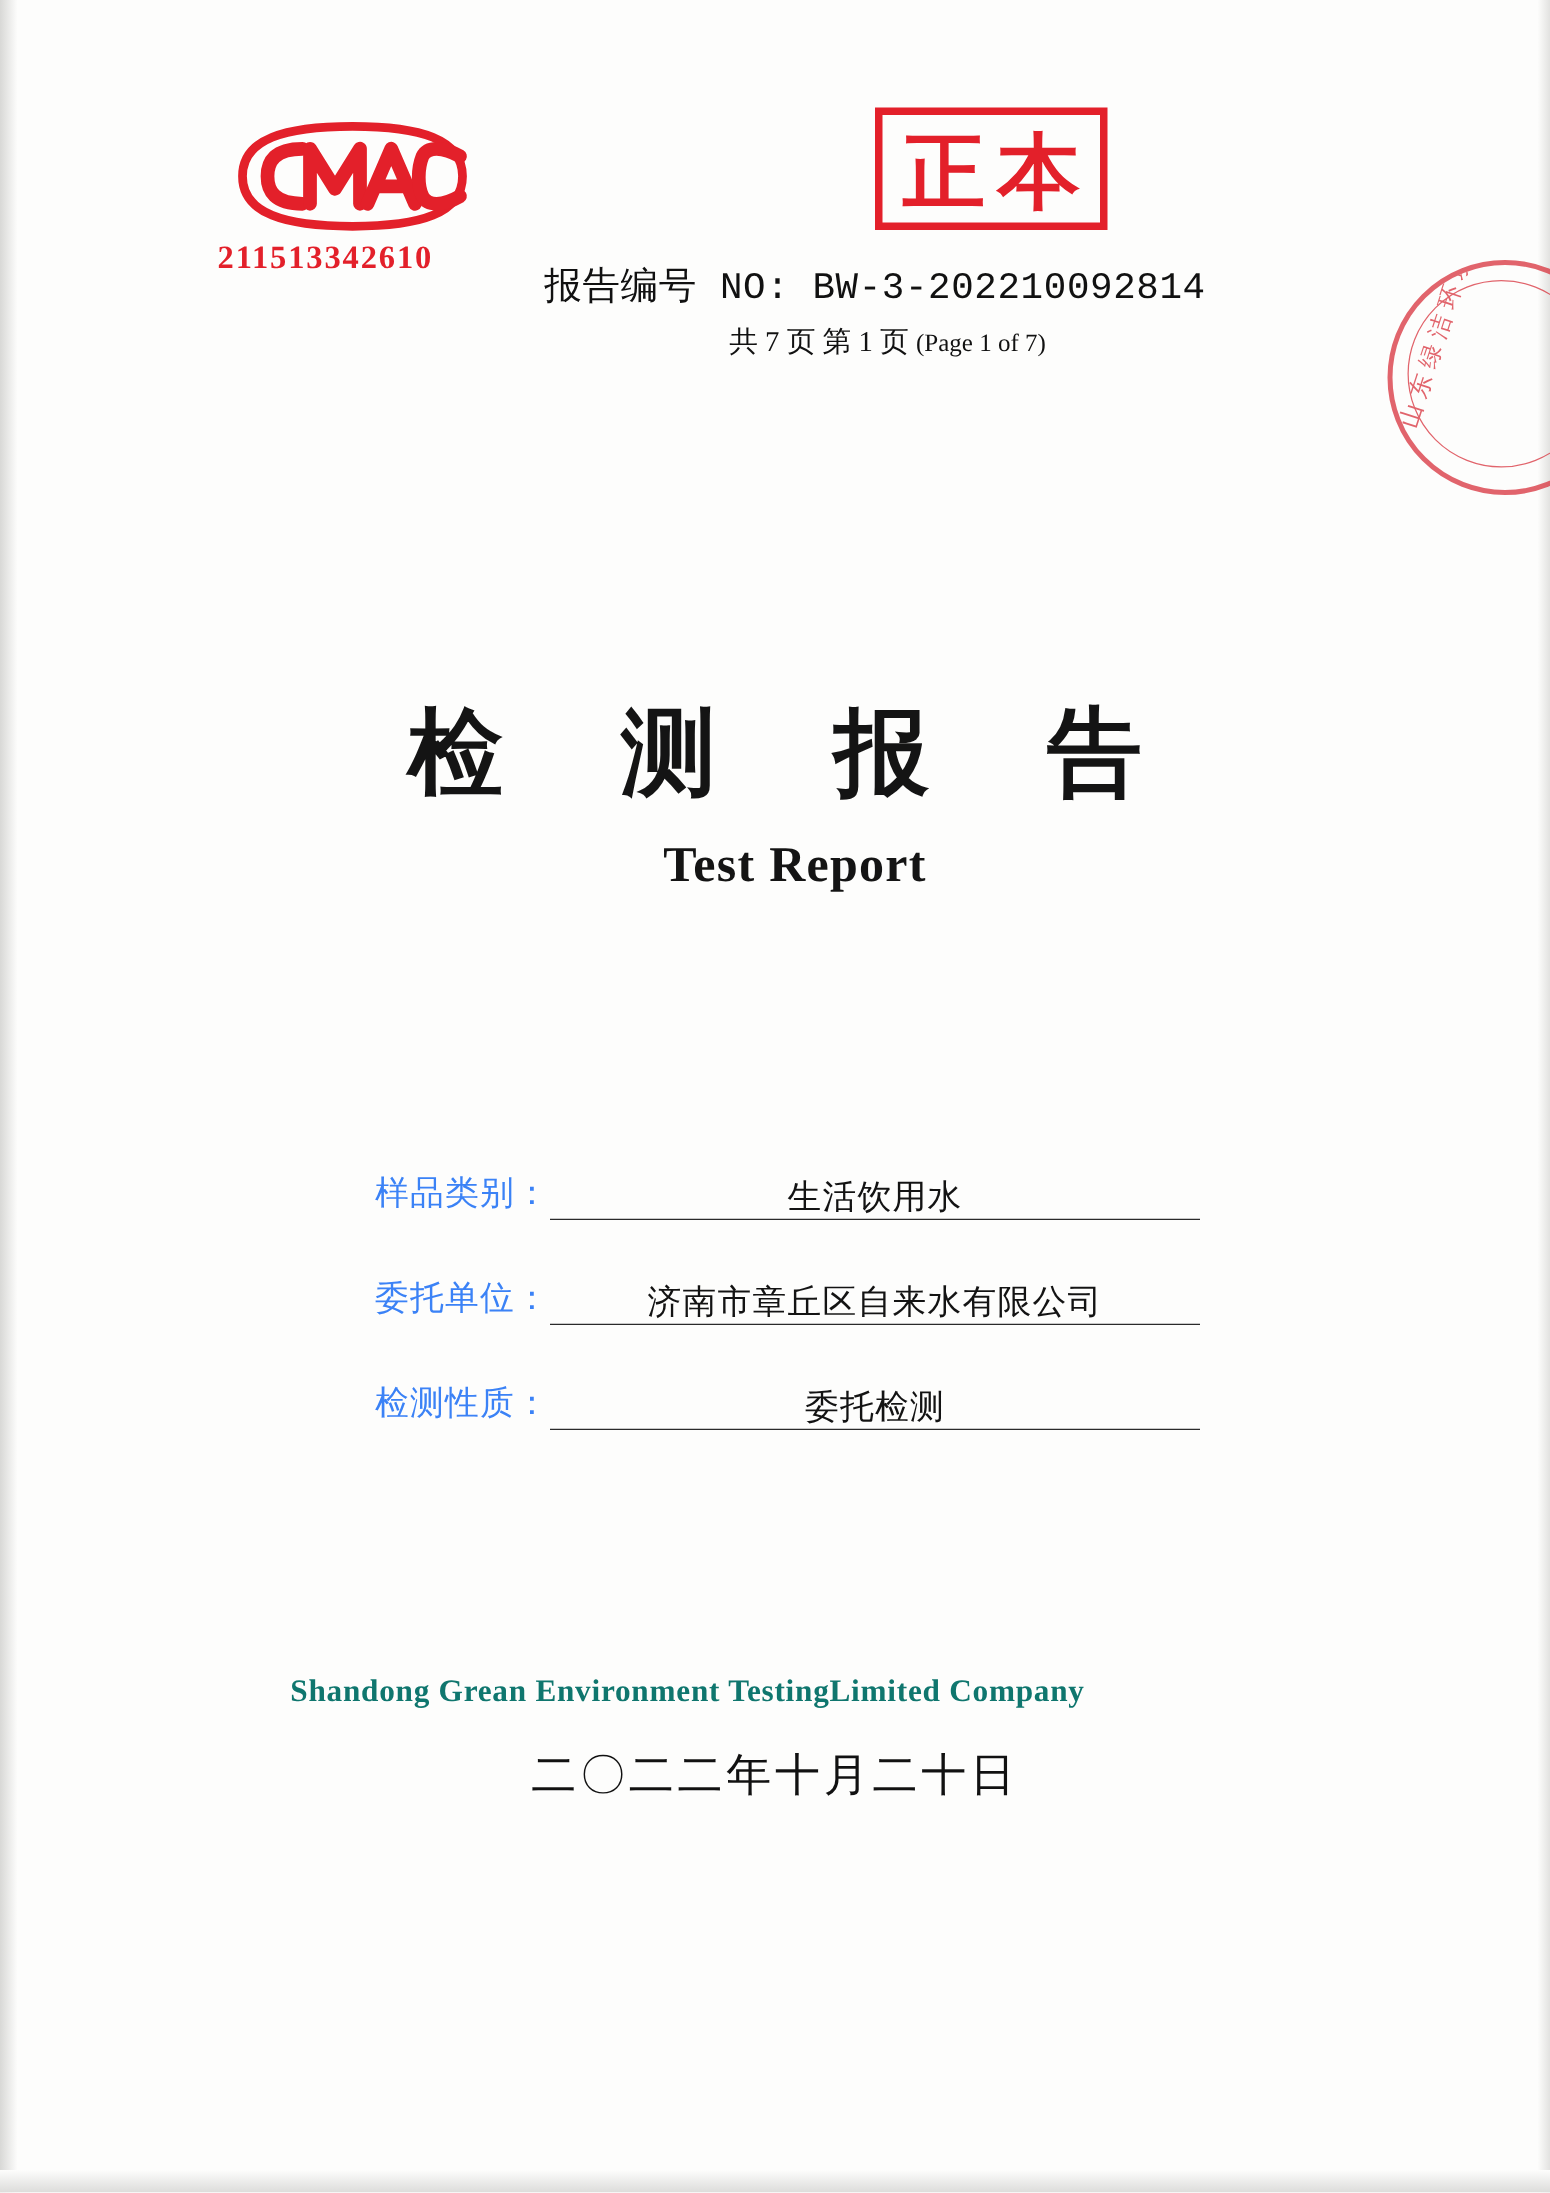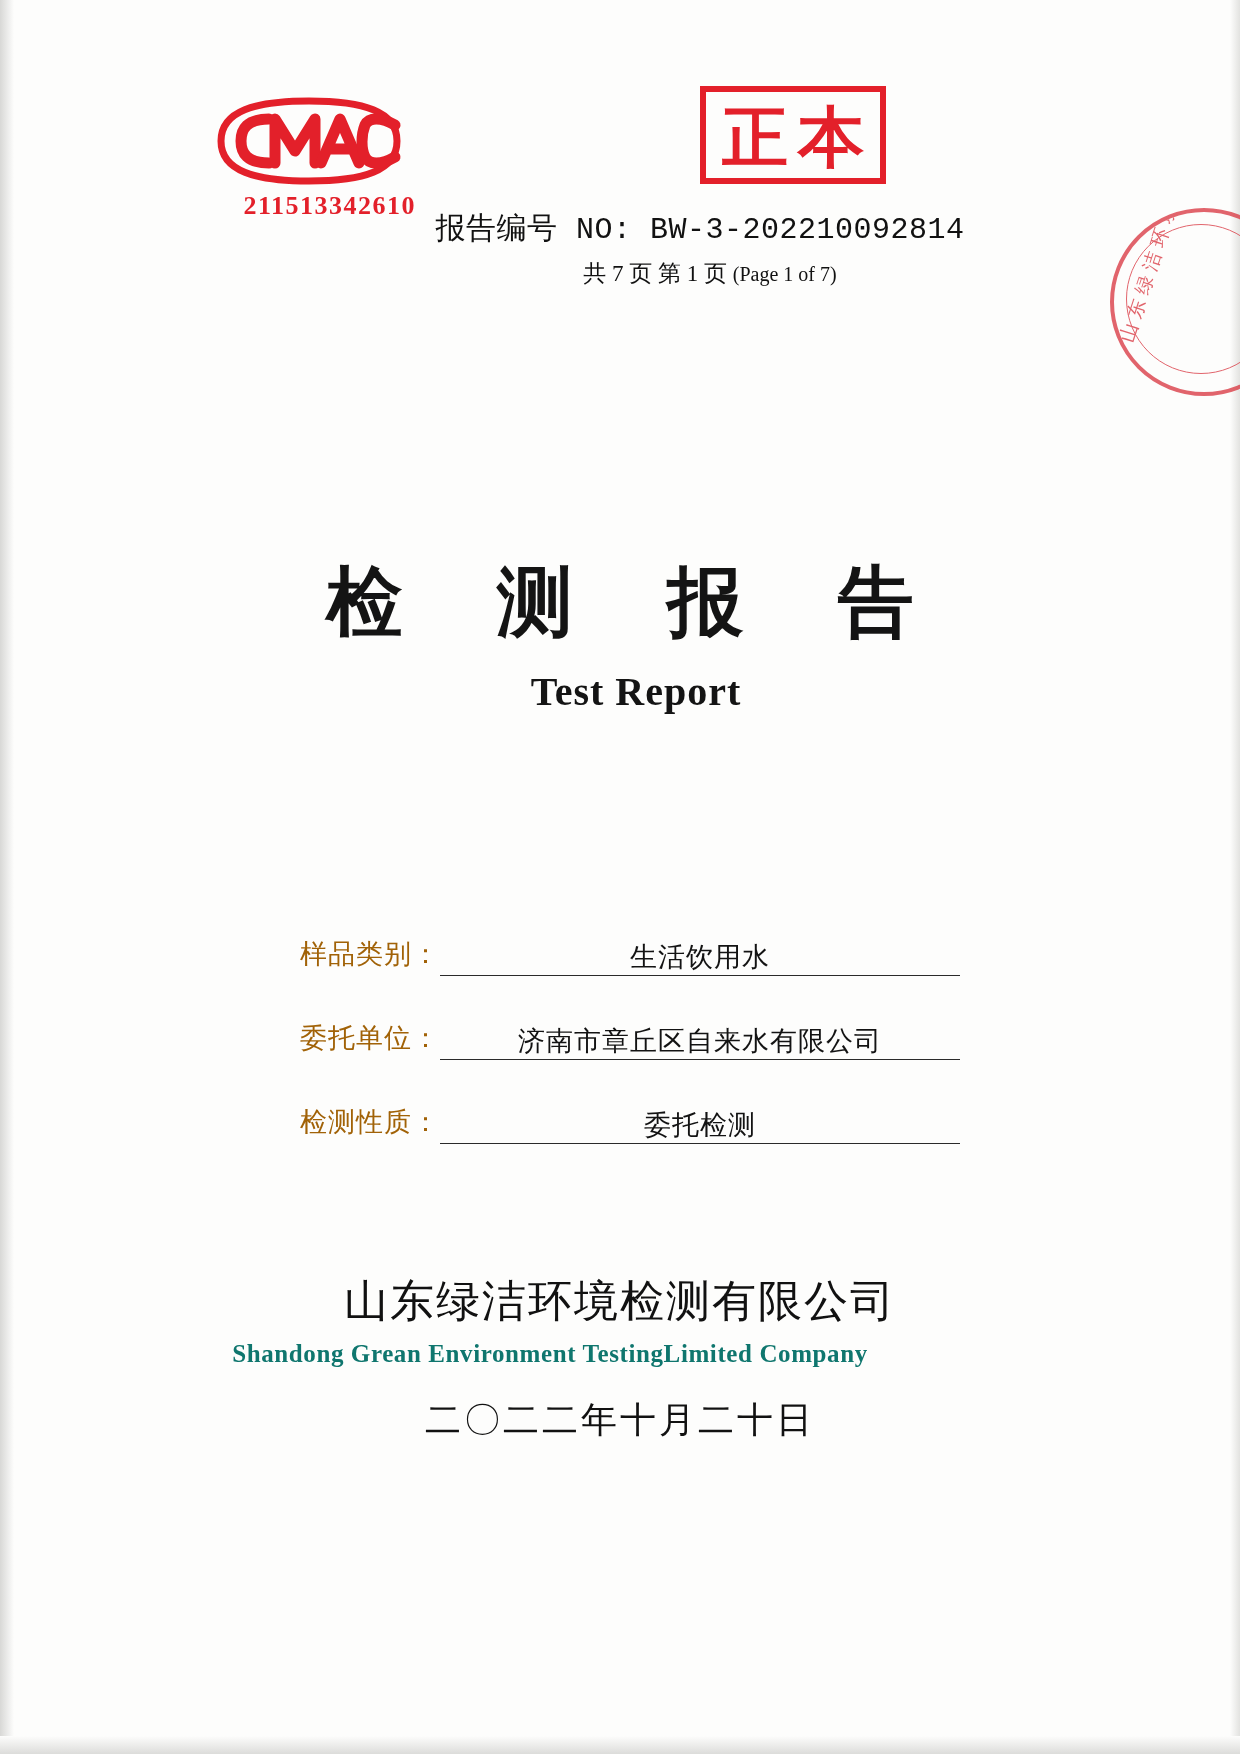--- a/index.html
+++ b/index.html
@@ -40,24 +40,24 @@
   .scan-edge-right {
     position: absolute;
     right: 0; top: 0;
     width: 10px; height: 1754px;
     background: linear-gradient(to left, #e2e2e0, #fdfdfc);
   }
 
   
   .cma-block {
     position: absolute;
-    left: 201px;
+    left: 174px;
     top: 95px;
     width: 215px;
-    text-align: right;
+    text-align: left;
   }
   .cma-logo {
     width: 200px;
     height: 92px;
     display: block;
     margin: 0 auto;
   }
   .cma-number {
     margin-top: 4px;
     font-family: "Liberation Serif", serif;
@@ -178,21 +178,21 @@
   }
   .field-row {
     display: flex;
     align-items: flex-end;
     margin-bottom: 38px;
     height: 46px;
   }
   .field-label {
     font-family: "DejaVu Sans", sans-serif;
     font-size: 27px;
-    color: #a16207;
+    color: #3b82f6;
     white-space: nowrap;
     letter-spacing: 1px;
     padding-bottom: 4px;
   }
   .field-value {
     flex: 1;
     border-bottom: 1.6px solid #2a2a2a;
     text-align: center;
     font-family: "DejaVu Sans", sans-serif;
     font-size: 27px;
@@ -285,17 +285,16 @@
     <div class="field-row tight">
       <span class="field-label">委托单位：</span>
       <span class="field-value">济南市章丘区自来水有限公司</span>
     </div>
     <div class="field-row">
       <span class="field-label">检测性质：</span>
       <span class="field-value">委托检测</span>
     </div>
   </div>
 
-  <div class="company-cn">山东绿洁环境检测有限公司</div>
   <div class="company-en">Shandong Grean Environment TestingLimited Company</div>
   <div class="doc-date">二〇二二年十月二十日</div>
 
 </div>
 
 </body></html>

